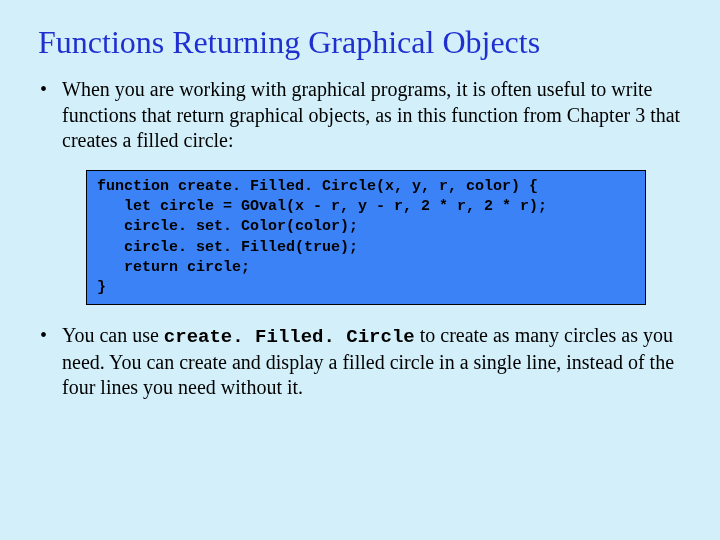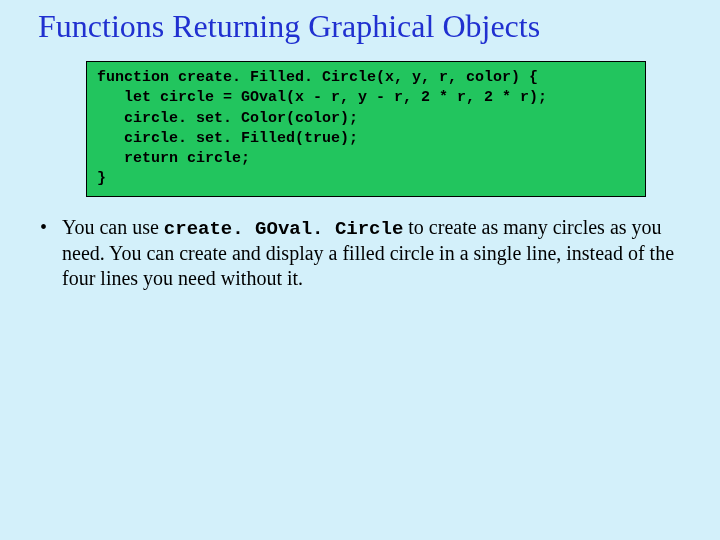--- a/index.html
+++ b/index.html
@@ -8,21 +8,21 @@
     width: 720px;
     height: 540px;
     background: #d3f0fa;
     font-family: "Times New Roman", Times, serif;
     color: #000;
   }
   .slide {
     box-sizing: border-box;
     width: 720px;
     height: 392px;
-    padding: 2px 38px 20px 38px;
+    padding: 18px 38px 20px 38px;
   }
   .title {
     color: #2030d0;
     font-size: 32px;
     font-weight: normal;
     margin: 6px 0 16px 0;
     text-align: left;
     white-space: nowrap;
   }
   ul.bullets {
@@ -41,21 +41,21 @@
     content: "•";
     position: absolute;
     left: 2px;
     top: 0;
     font-size: 20px;
     line-height: 1.28;
   }
   .codebox {
     margin: 10px 0 18px 48px;
     width: 560px;
-    background: #22c55e;
+    background: #3b82f6;
     border: 1px solid #000;
     padding: 6px 10px 6px 10px;
     box-sizing: border-box;
   }
   .codebox pre {
     margin: 0;
     font-family: "Courier New", Courier, monospace;
     font-size: 15px;
     line-height: 1.35;
     font-weight: bold;
@@ -66,28 +66,33 @@
     font-weight: bold;
     font-size: 0.95em;
   }
 </style>
 </head>
 <body>
 
 <div class="slide">
   <div class="title">Functions Returning Graphical Objects</div>
 
+  <ul class="bullets">
+    <li>
+      <span>When you are working with graphical programs, it is often useful to write functions that return graphical objects, as in this function from Chapter 3 that creates a filled circle:</span>
+    </li>
+  </ul>
 
   <div class="codebox">
 <pre><span>function create. Filled. Circle(x, y, r, color) {</span>
 <span>   let circle = GOval(x - r, y - r, 2 * r, 2 * r);</span>
 <span>   circle. set. Color(color);</span>
 <span>   circle. set. Filled(true);</span>
 <span>   return circle;</span>
 <span>}</span></pre>
   </div>
 
   <ul class="bullets">
     <li>
-      <span>You can use </span><span class="mono">create. GOval. Circle</span><span> to create as many circles as you need.  You can create and display a filled circle in a single line, instead of the four lines you need without it.</span>
+      <span>You can use </span><span class="mono">create. Filled. Circle</span><span> to create as many circles as you need.  You can create and display a filled circle in a single line, instead of the four lines you need without it.</span>
     </li>
   </ul>
 </div>
 
 </body></html>

